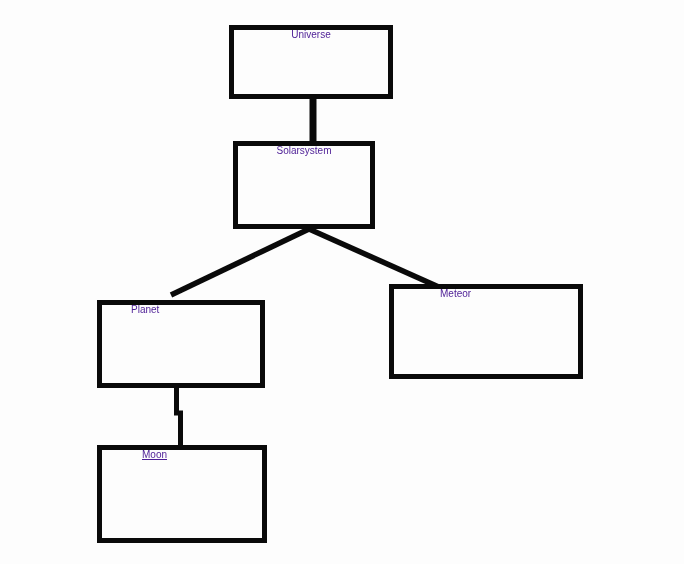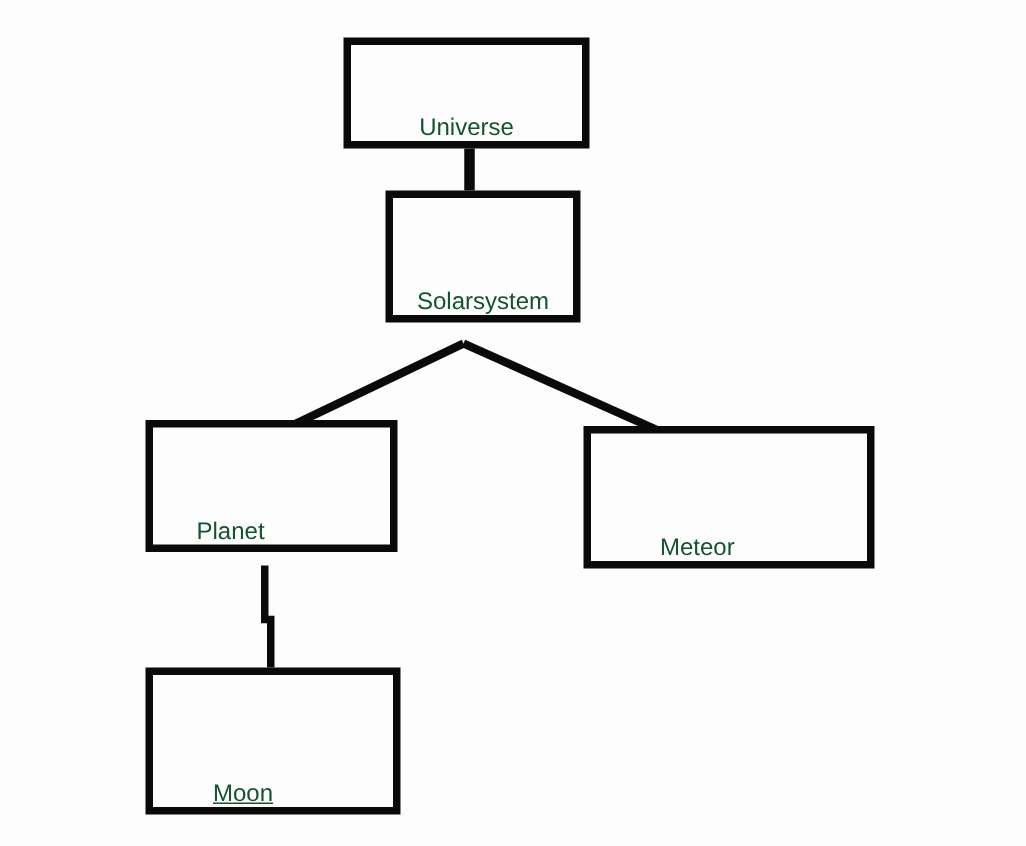--- a/index.html
+++ b/index.html
@@ -25,32 +25,32 @@
     stroke: #0a0a0a;
     fill: none;
   }
   .node {
     position: absolute;
     z-index: 2;
     box-sizing: border-box;
     border: 5px solid #0a0a0a;
     background: #fdfdfd;
     display: flex;
-    align-items: flex-end;
-    color: #14532d;
-    font-size: 16px;
+    align-items: flex-start;
+    color: #4c1d95;
+    font-size: 10px;
     line-height: 1;
   }
   .node .label {
     white-space: nowrap;
   }
   .node.centered { justify-content: center; }
   .node-universe    { left: 229px; top: 25px;  width: 164px; height: 74px; }
-  .node-solarsystem { left: 233px; top: 127px; width: 130px; height: 88px; margin-left: 24px; }
-  .node-planet      { left: 97px;  top: 280px; width: 168px; height: 88px; padding-left: 29px; }
+  .node-solarsystem { left: 233px; top: 141px; width: 142px; height: 88px; }
+  .node-planet      { left: 97px;  top: 300px; width: 168px; height: 88px; padding-left: 29px; }
   .node-meteor      { left: 389px; top: 284px; width: 194px; height: 95px; padding-left: 46px; }
   .node-moon        { left: 97px;  top: 445px; width: 170px; height: 98px; padding-left: 40px; text-decoration: underline; }
 </style>
 </head>
 <body>
 
 <div class="canvas">
 
   <svg class="edges" width="684" height="564" viewBox="0 0 684 564" aria-hidden="true">
     <line class="edge" x1="313" y1="94" x2="313" y2="146" stroke-width="7"></line>

